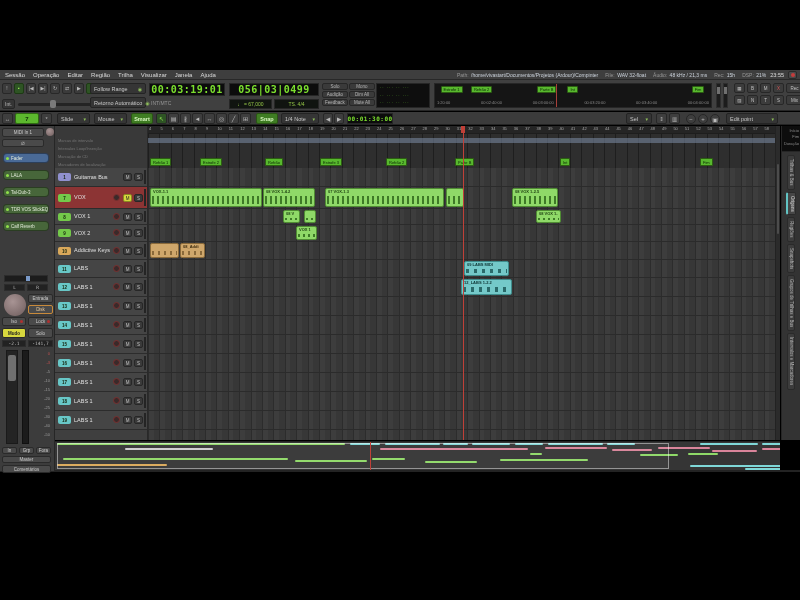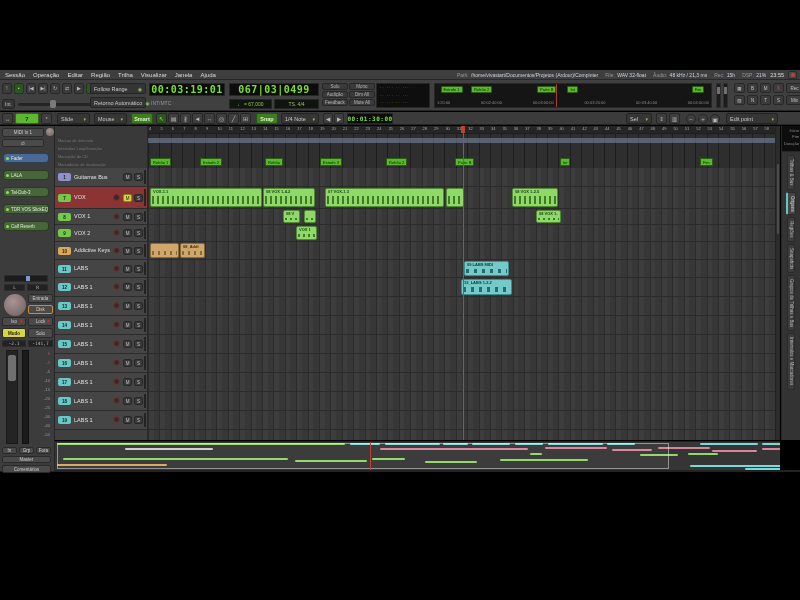--- a/index.html
+++ b/index.html
@@ -202,21 +202,21 @@
     <div class="dd" style="left:90px;top:3px;width:56px;height:11px">
       <span>Follow Range</span>
         <span class="chev">◉</span>
     </div>
     <div class="dd" style="left:90px;top:17px;width:56px;height:11px">
       <span>Retorno Automático</span>
         <span class="chev">◉</span>
     </div>
     <div class="clock" style="left:149px;top:3px;width:76px;height:13px;font-size:10px">00:03:19:01</div>
     <div class="smalltx" style="left:151px;top:20px">INT/MTC</div>
-    <div class="clock" style="left:229px;top:3px;width:90px;height:13px;font-size:10px">067|03|0499</div>
+    <div class="clock" style="left:229px;top:3px;width:90px;height:13px;font-size:10px">056|03|0499</div>
     <div class="greenbox" style="left:229px;top:19px;width:43px;height:10px">♩ = 67,000</div>
     <div class="greenbox" style="left:274px;top:19px;width:45px;height:10px">TS. 4/4</div>
     <div class="mini-col" style="left:322px;top:3px" id="soloCol">
         <div class="mbtn">Solo</div>
         <div class="mbtn">Audição</div>
         <div class="mbtn">Feedback</div>
       </div>
     <div class="mini-col" style="left:349px;top:3px" id="monCol">
         <div class="mbtn">Mono</div>
         <div class="mbtn">Dim All</div>

